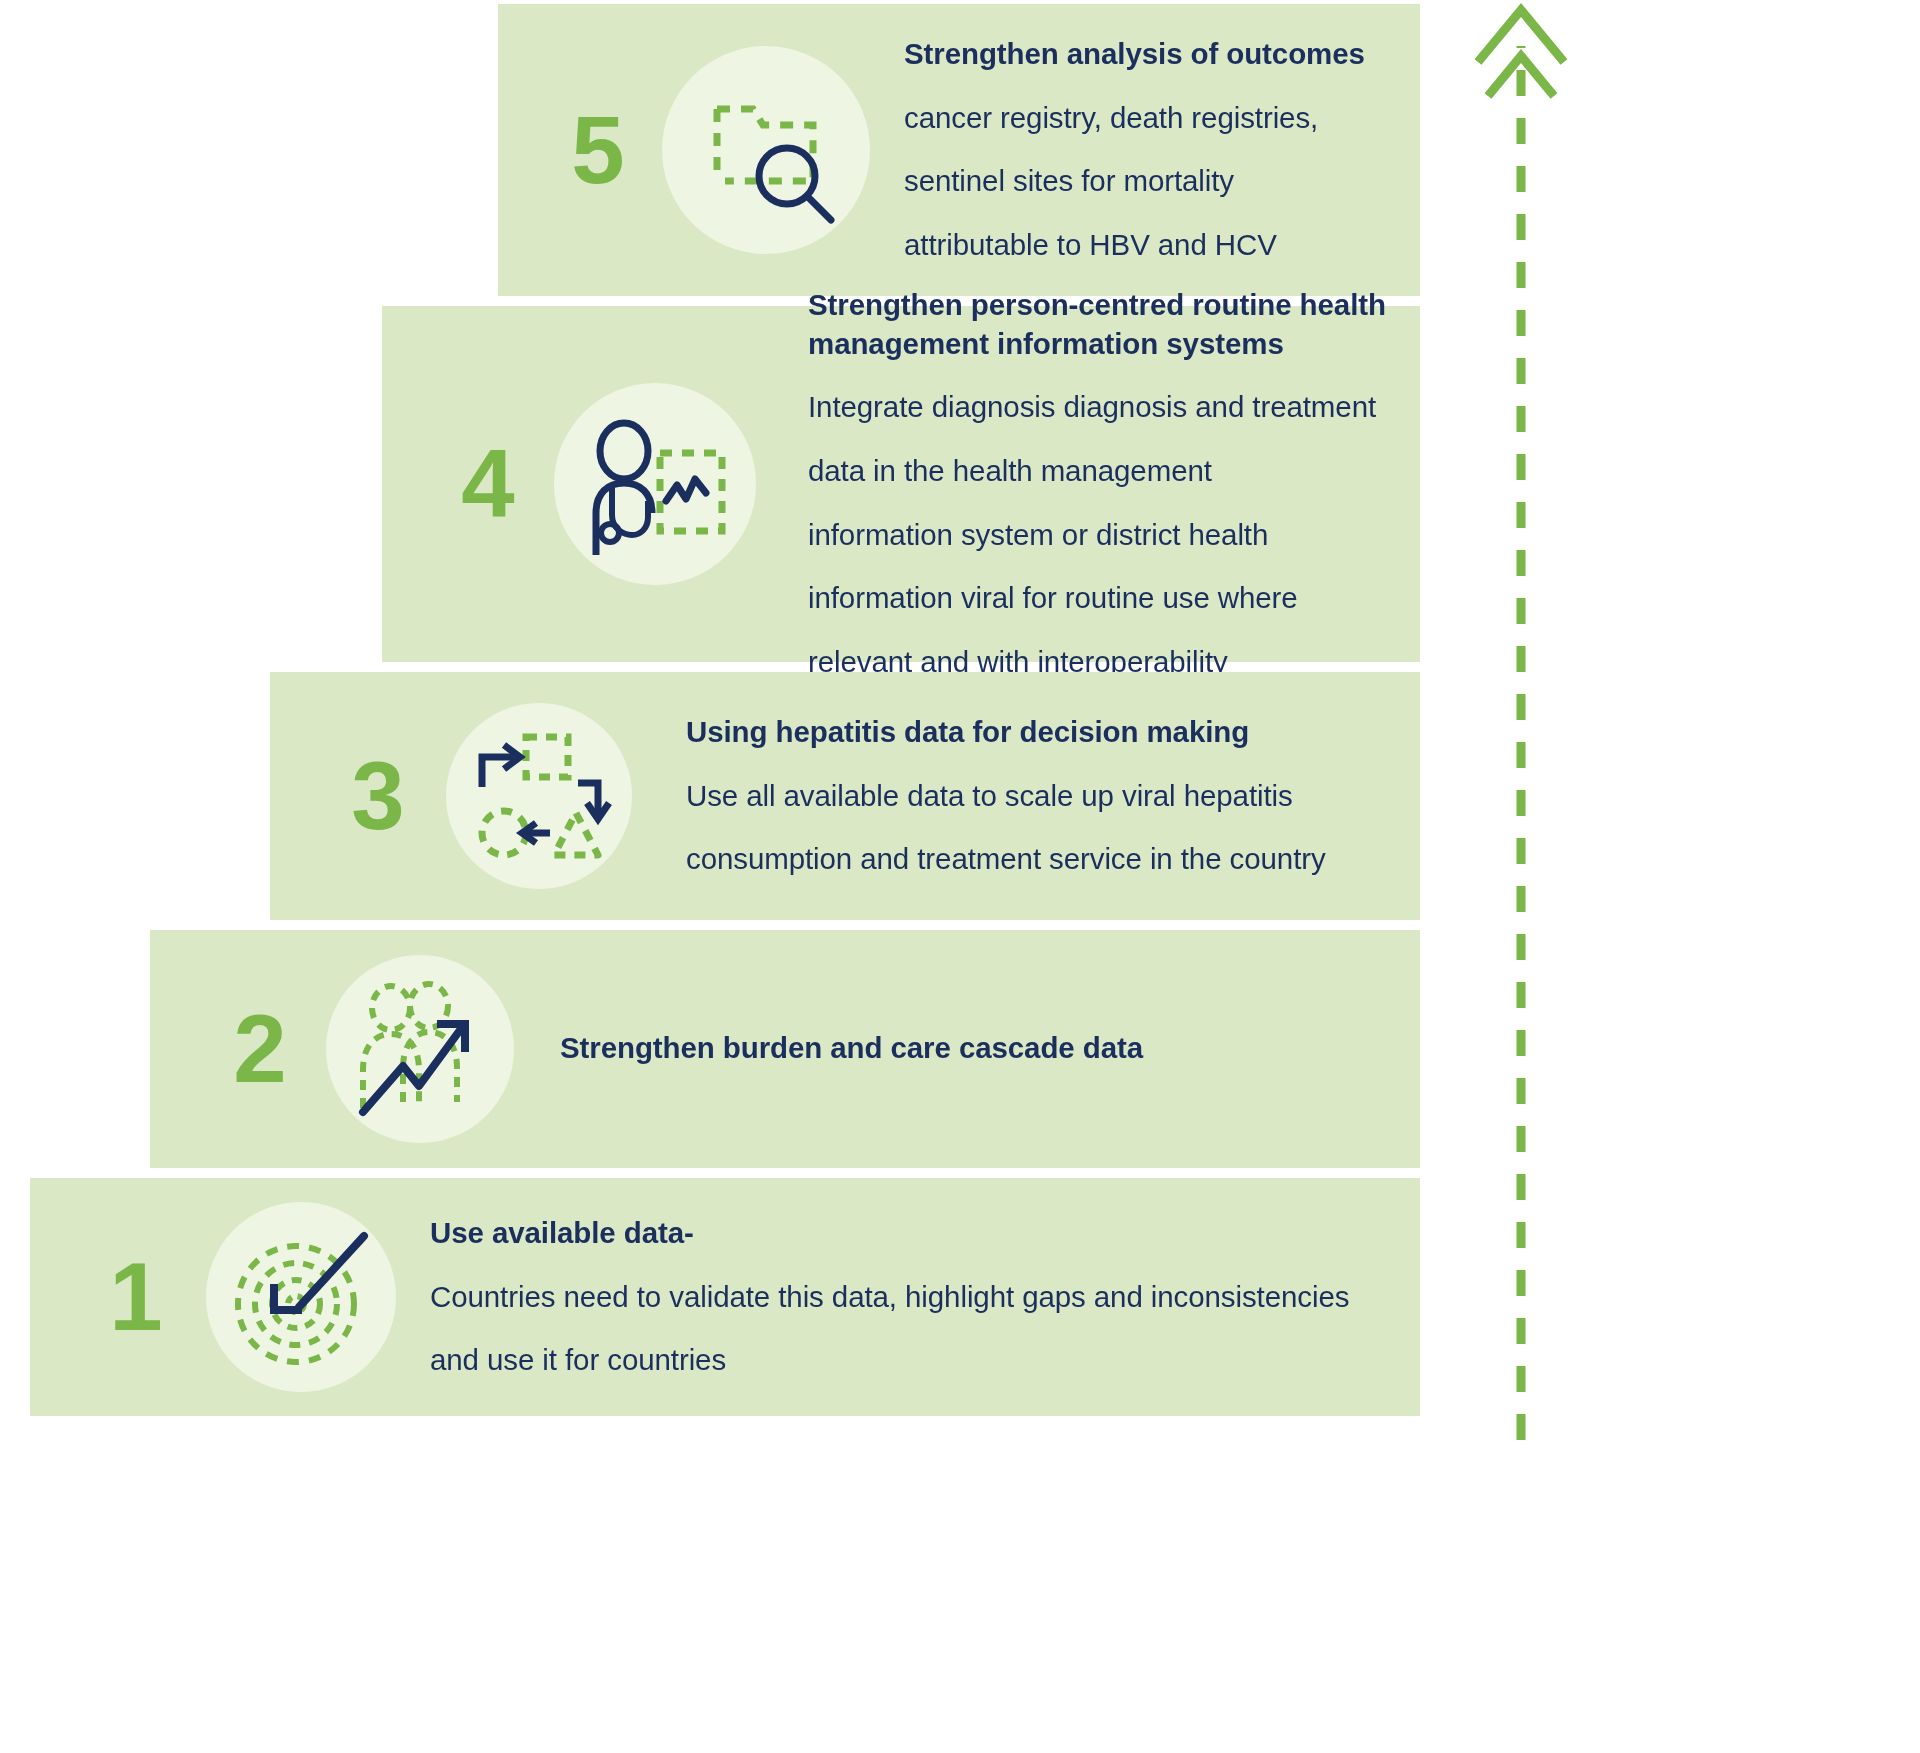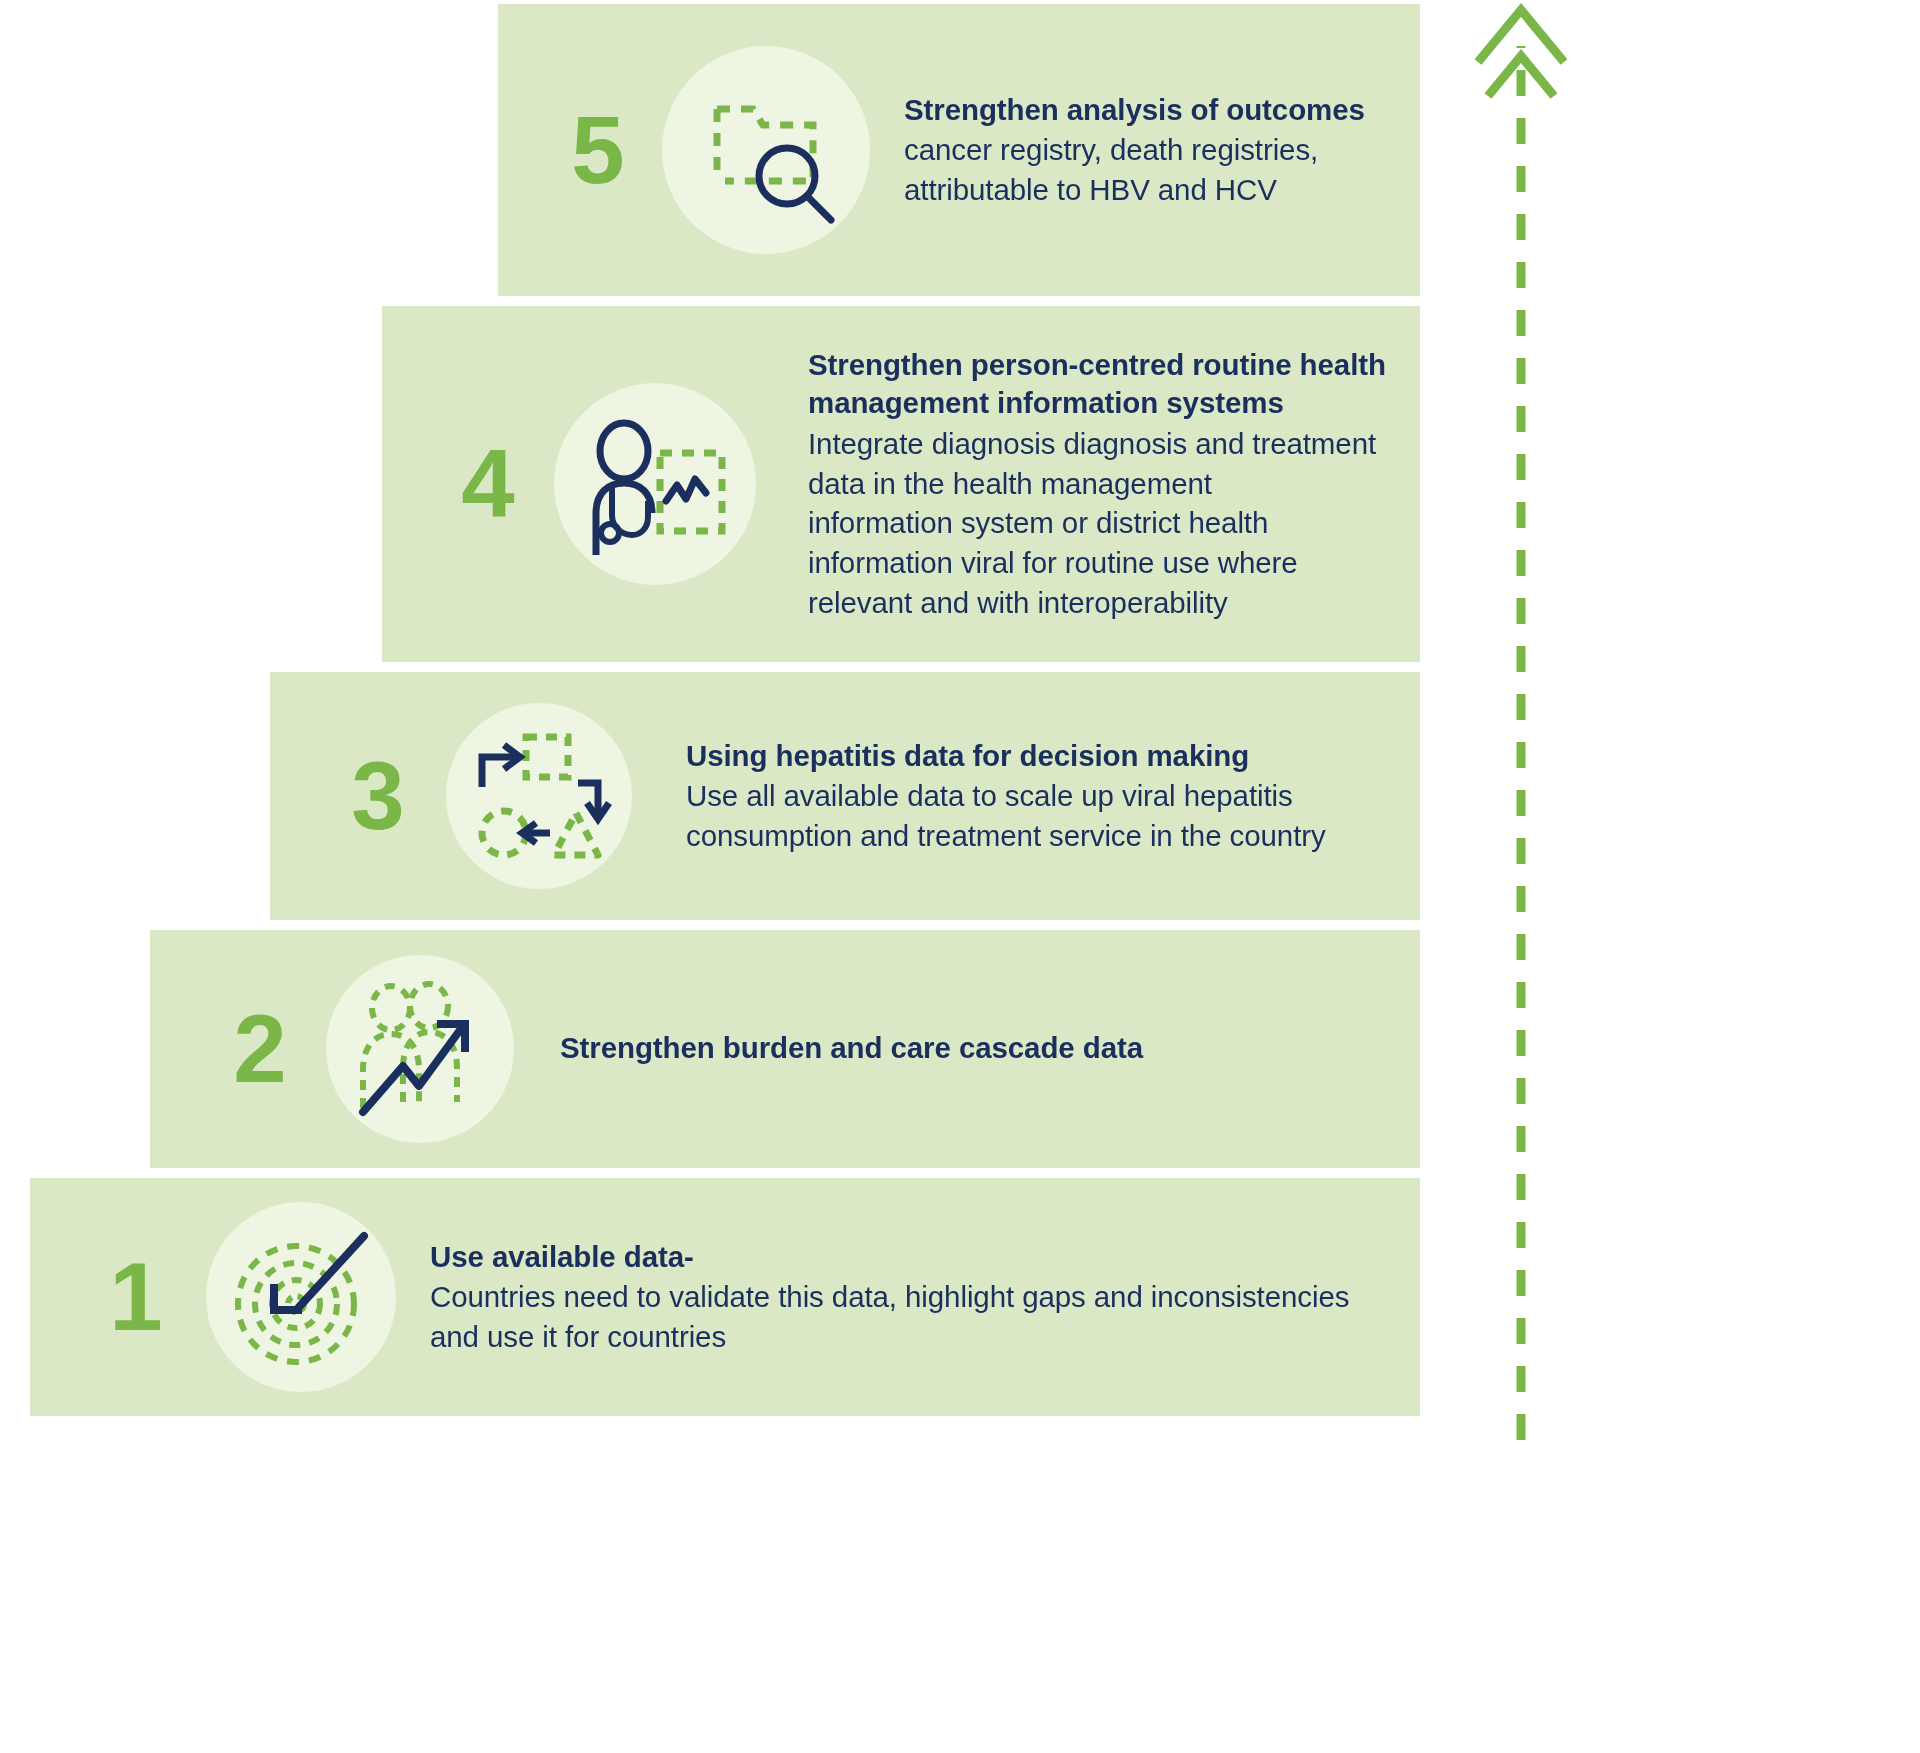--- a/index.html
+++ b/index.html
@@ -52,21 +52,21 @@
     letter-spacing:-0.1px;
     margin:0 0 1px 0;
   }
   .bdy{
     font-weight:400;
     font-size:29.5px;
     line-height:1.345;
     letter-spacing:-0.1px;
     margin:0;
   }
-  .bdy .ln{display:block;white-space:nowrap;}
+  .bdy .ln{display:block;white-space:nowrap;margin-top:24px;}
 
   
   #step5{left:498px;  top:4px;    width:922px;  height:292px;}
   #step4{left:382px;  top:306px;  width:1038px; height:356px;}
   #step3{left:270px;  top:672px;  width:1150px; height:248px;}
   #step2{left:150px;  top:930px;  width:1270px; height:238px;}
   #step1{left:30px;   top:1178px; width:1390px; height:238px;}
 
   #step5 .num{margin-left:40px;}
   #step4 .num{margin-left:46px;}
@@ -101,20 +101,21 @@
         <path d="M26 34 V106" fill="none" stroke="#7ab648" stroke-width="7" stroke-dasharray="13 11"></path>
         <circle cx="96" cy="101" r="28" fill="none" stroke="#1b2f5e" stroke-width="7"></circle>
         <line x1="116" y1="121" x2="140" y2="145" stroke="#1b2f5e" stroke-width="7" stroke-linecap="round"></line>
       </svg>
       </span>
     </div>
     <div class="txt">
       <p class="ttl">Strengthen analysis of outcomes</p>
       <p class="bdy">
         <span class="ln">cancer registry, death registries,</span>
+        <span class="ln">sentinel sites for mortality</span>
         <span class="ln">attributable to HBV and HCV</span>
       </p>
     </div>
   </div>
 
   <div class="step" id="step4">
     <div class="num">4</div>
     <div class="badge">
       <span>
       <svg width="150" height="150" viewBox="0 0 150 150">

